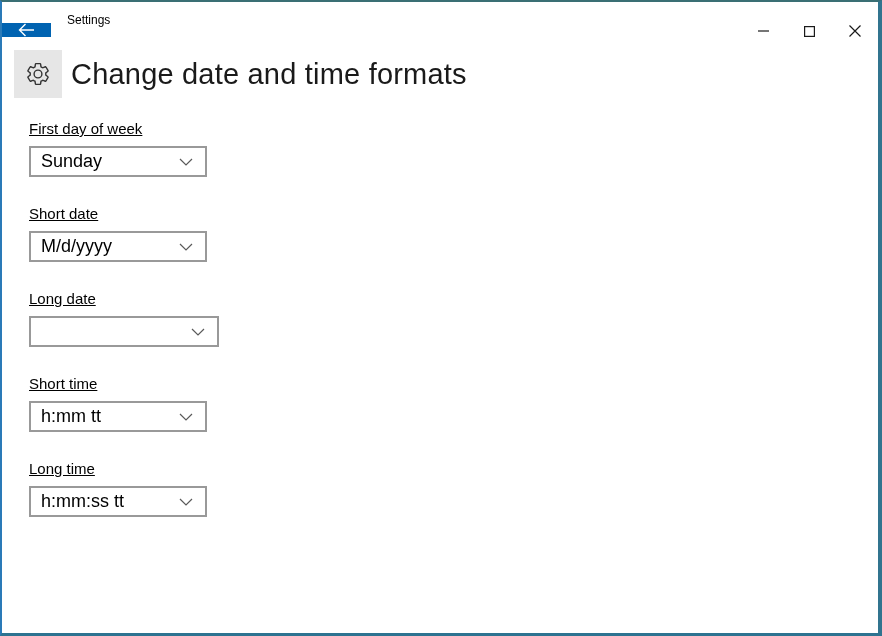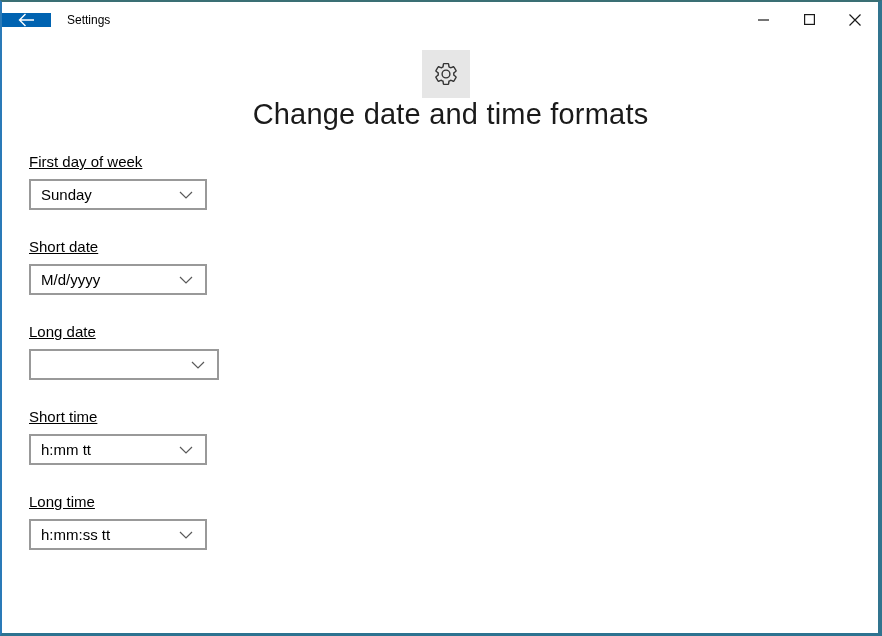--- a/index.html
+++ b/index.html
@@ -15,21 +15,21 @@
     border-top: 2px solid #3a6f74;
     border-left: 2px solid #2a7ab8;
     border-right: 4px solid #31748f;
     border-bottom: 3px solid #2d7390;
     display: flex; flex-direction: column;
   }
   
   .titlebar {
     height: 35px; flex: 0 0 35px;
     background: #ffffff;
-    display: flex; align-items: center;
+    display: flex; align-items: flex-end;
   }
   .back-btn {
     width: 49px; flex: 0 0 49px;
     border: none; cursor: pointer;
     background: #0063b1;
     display: flex; align-items: center; justify-content: center;
   }
   .titlebar-title {
     align-self: center;
     margin-left: 16px;
@@ -41,21 +41,21 @@
     display: flex; align-items: stretch;
   }
   .win-btn {
     width: 46px; border: none; background: transparent; cursor: pointer;
     display: flex; align-items: center; justify-content: center;
     color: #1a1a1a;
   }
   
   .page-header {
     margin: 13px 0 0 12px;
-    display: flex; align-items: center; flex-direction: column;
+    display: flex; align-items: center;
   }
   .gear-tile {
     width: 48px; height: 48px; flex: 0 0 48px;
     background: #e6e6e6;
     display: flex; align-items: center; justify-content: center;
   }
   .page-title {
     margin-left: 9px;
     font-size: 29px;
     font-weight: 300;
@@ -75,21 +75,21 @@
   .dropdown {
     width: 178px; height: 31px;
     background: #ffffff;
     border: 2px solid #999999;
     display: flex; align-items: center;
     padding: 0 12px 0 10px;
     cursor: default;
   }
   .dropdown.wide { width: 190px; }
   .dropdown-value {
-    font-size: 15px;
+    font-size: 18px;
     color: #000000;
     white-space: nowrap;
   }
   .chevron { margin-left: auto; display: flex; align-items: center; }
   svg { display: block; }
 </style>
 </head>
 <body>
 
 <div class="window">

